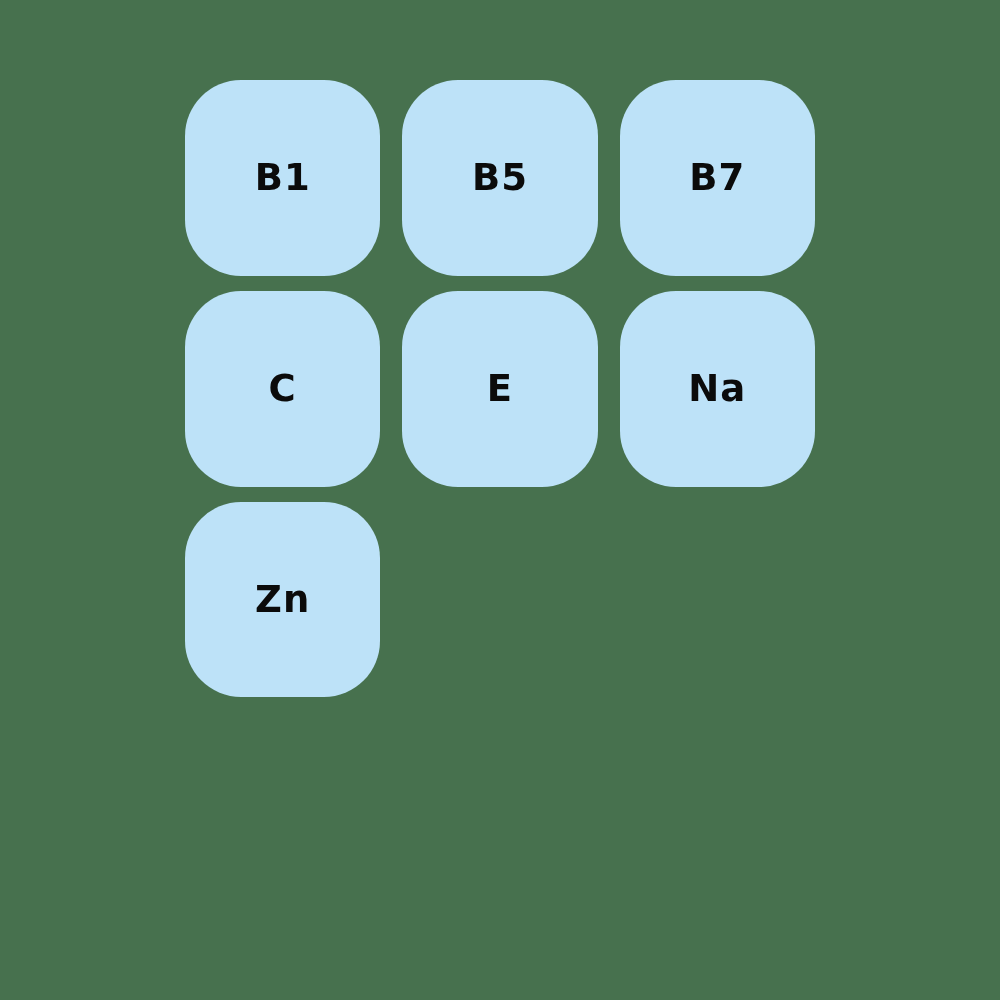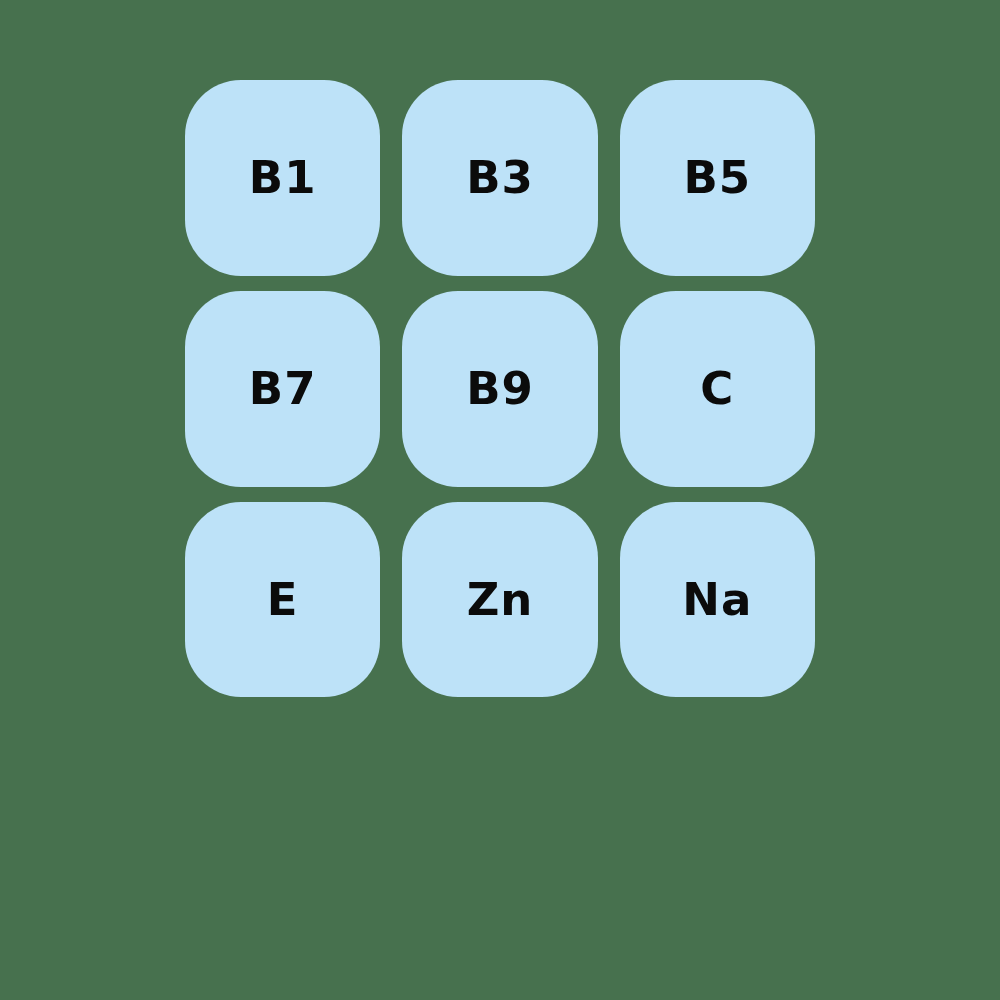--- a/index.html
+++ b/index.html
@@ -29,51 +29,45 @@
   .tile {
     background: var(--tile-color, #BDE2F8);
     border-radius: 56px;
     display: flex;
     align-items: center;
     justify-content: center;
     cursor: pointer;
     user-select: none;
   }
   .tile-label {
-    font-size: 45px;
+    font-size: 37px;
     font-weight: 700;
     letter-spacing: 1px;
     color: var(--text-color, #0B0B0B);
     line-height: 1;
   }
 </style>
 </head>
 <body style="--bg-color: #47714E; --tile-color: #BDE2F8; --text-color: #0B0B0B;">
 
 <div class="board">
   <div class="tile">
     <span class="tile-label">B1</span>
   </div>
   <div class="tile">
-    <span class="tile-label">B3</span>
-  </div>
-  <div class="tile">
     <span class="tile-label">B5</span>
   </div>
   <div class="tile">
     <span class="tile-label">B7</span>
-  </div>
-  <div class="tile">
-    <span class="tile-label">B9</span>
   </div>
   <div class="tile">
     <span class="tile-label">C</span>
   </div>
   <div class="tile">
     <span class="tile-label">E</span>
   </div>
   <div class="tile">
-    <span class="tile-label">Zn</span>
+    <span class="tile-label">Na</span>
   </div>
   <div class="tile">
-    <span class="tile-label">Na</span>
+    <span class="tile-label">Zn</span>
   </div>
 </div>
 
 </body></html>

